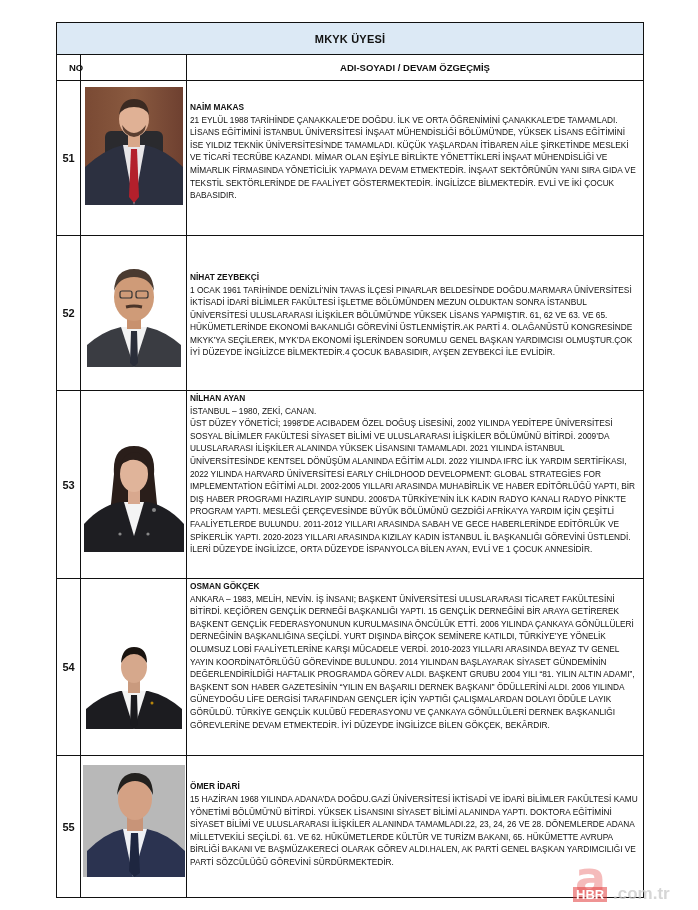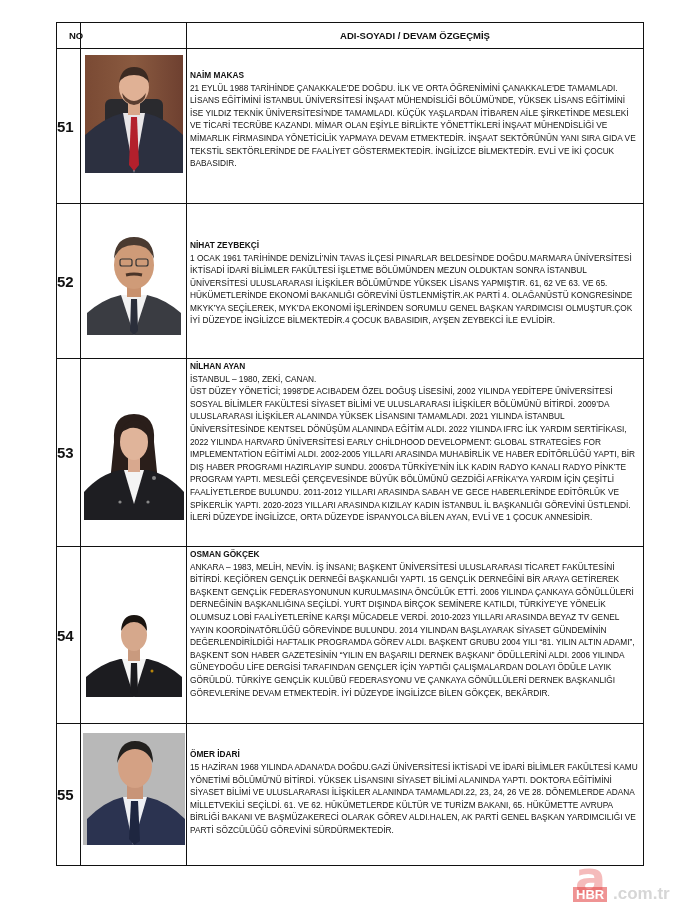--- a/index.html
+++ b/index.html
@@ -5,21 +5,21 @@
   html, body { margin:0; padding:0; background:#ffffff; }
   body { width:698px; height:910px; position:relative; overflow:hidden; font-family:"Liberation Sans", "DejaVu Sans", sans-serif; color:#111; }
   .sheet { position:absolute; left:56px; top:22px; width:588px; }
   table { border-collapse:collapse; width:588px; table-layout:fixed; }
   td, th { border:1px solid #111; padding:0; vertical-align:middle; }
   .title-row th { background:#dce9f5; height:31px; font-size:11px; font-weight:bold; text-align:center; letter-spacing:0.2px; }
   .head-row th { height:25px; font-size:9.5px; font-weight:bold; background:#fff; }
   .head-row th.no { text-align:left; padding-left:12px; }
   .col-no { width:24px; }
   .col-photo { width:106px; }
-  .no-cell { font-size:15px; font-weight:bold; }
+  .no-cell { font-size:11px; font-weight:bold; text-align:center; }
   .photo-cell { text-align:center; }
   .photo { display:inline-block; width:98px; height:118px; position:relative; overflow:hidden; }
   .text-cell { padding:2px 4px 4px 3px; font-size:8.3px; line-height:12.6px; vertical-align:middle; }
   .name { font-weight:bold; display:block; }
   .bio-line { display:block; }
   .watermark { position:absolute; left:565px; top:855px; width:130px; height:52px; pointer-events:none; }
   .wm-a { position:absolute; left:10px; top:0; font-size:46px; font-weight:bold; color:rgba(225,60,60,0.35); font-family:"DejaVu Sans", sans-serif; line-height:46px; }
   .wm-hbr { position:absolute; left:8px; top:32px; background:rgba(225,60,60,0.55); color:#fff; font-size:13px; font-weight:bold; padding:0 3px; line-height:15px; }
   .wm-com { position:absolute; left:48px; top:30px; color:rgba(200,200,200,0.75); font-size:17px; font-weight:bold; line-height:18px; }
 </style>
@@ -27,20 +27,23 @@
 <body>
 
 <div class="sheet">
   <table>
     <colgroup>
       <col class="col-no">
       <col class="col-photo">
       <col>
     </colgroup>
     <thead>
+      <tr class="title-row">
+        <th colspan="3">MKYK  ÜYESİ</th>
+      </tr>
       <tr class="head-row">
         <th class="no">NO</th>
         <th></th>
         <th>ADI-SOYADI / DEVAM ÖZGEÇMİŞ</th>
       </tr>
     </thead>
     <tbody>
 
       <tr style="height:155px;">
         <td class="no-cell">51</td>

